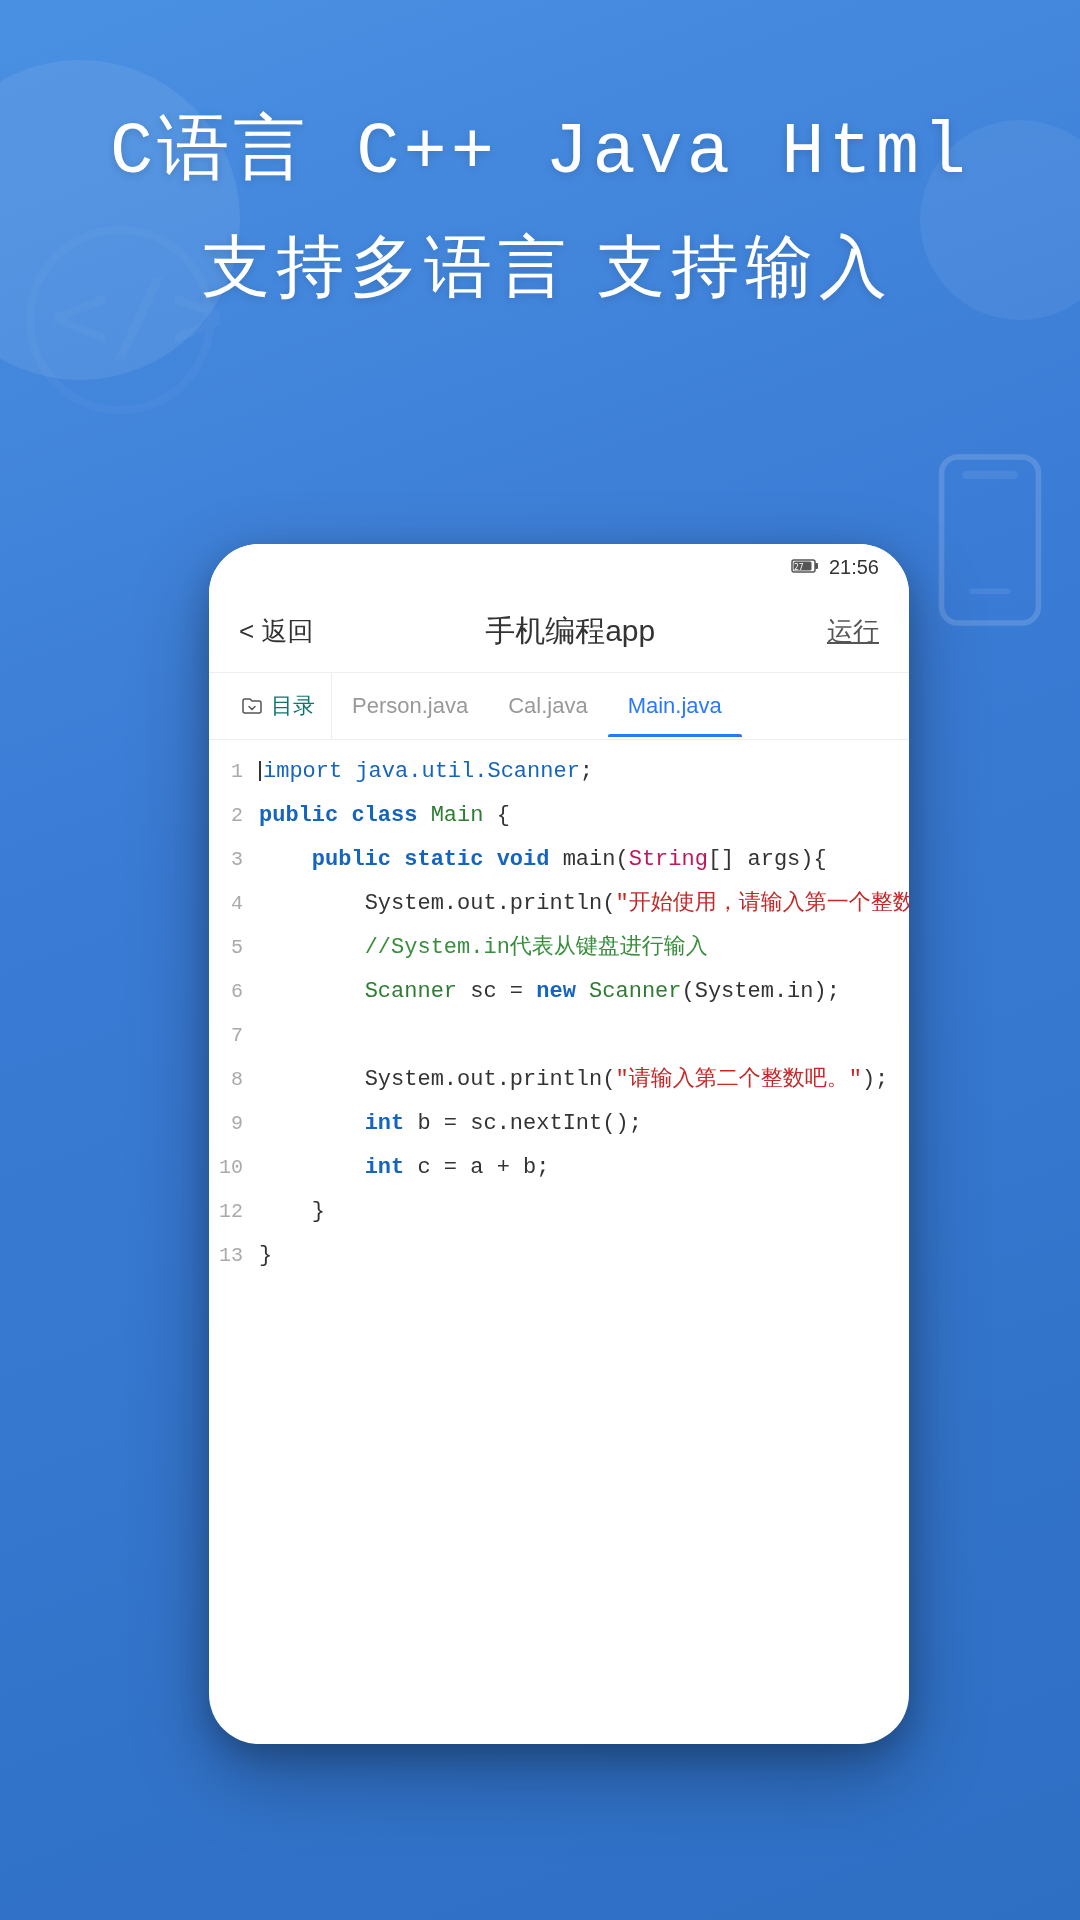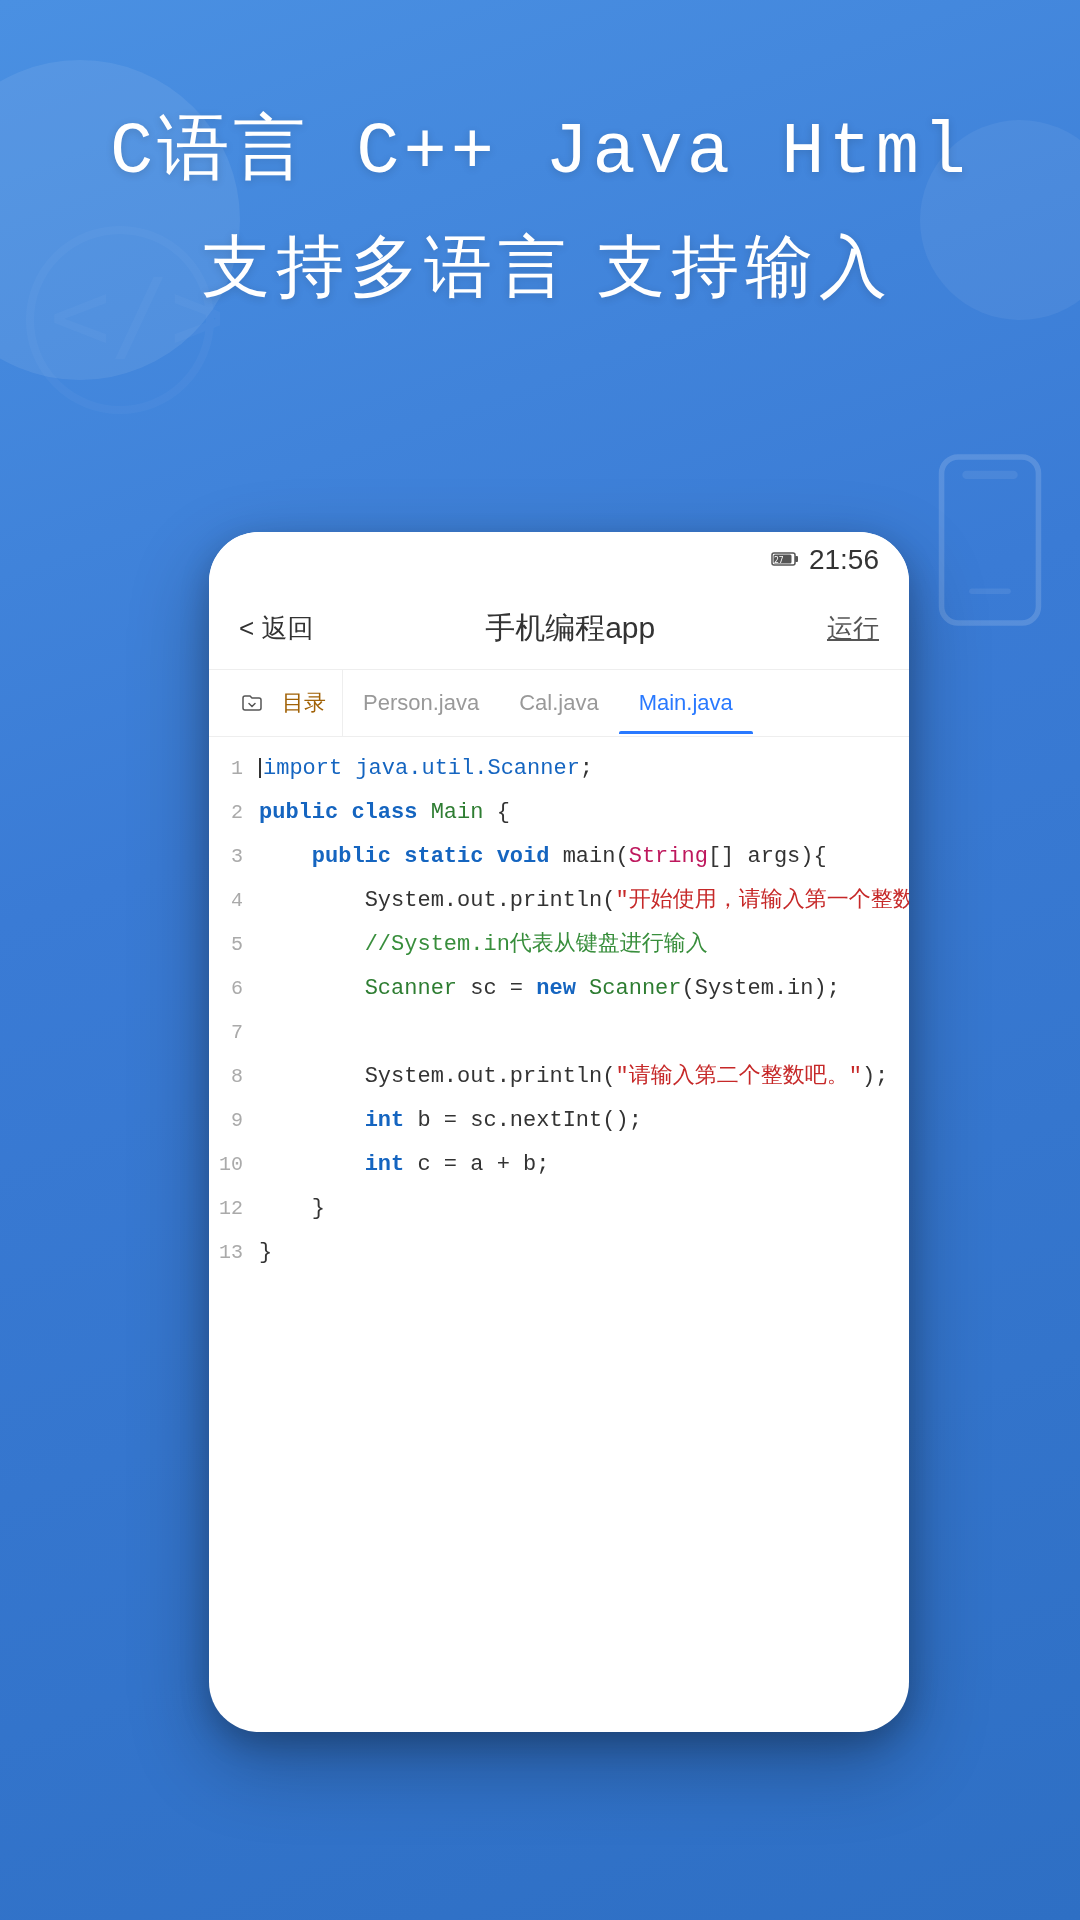--- a/index.html
+++ b/index.html
@@ -57,21 +57,21 @@
       font-size: 68px;
       font-weight: 400;
       letter-spacing: 6px;
       text-shadow: 0 2px 8px rgba(0,0,0,0.15);
       padding-left: 15px;
     }
 
     
     .phone-container {
       position: absolute;
-      top: 532px;
+      top: 544px;
       left: 50%;
       transform: translateX(-50%);
       width: 662px;
     }
 
     .phone-mockup {
       background: white;
       border-radius: 50px;
       box-shadow: 0 30px 80px rgba(0,0,0,0.3), 0 10px 30px rgba(0,0,0,0.2);
       overflow: hidden;
@@ -91,21 +91,21 @@
       font-size: 24px;
       color: #333;
     }
 
     .battery-icon {
       font-size: 20px;
       color: #555;
     }
 
     .status-time {
-      font-size: 28px;
+      font-size: 20px;
       font-weight: 500;
       color: #333;
     }
 
     
     .nav-bar {
       background: white;
       padding: 20px 30px;
       display: flex;
       align-items: center;
@@ -140,24 +140,24 @@
       background: white;
       display: flex;
       align-items: center;
       border-bottom: 1px solid #eee;
       padding: 0 16px;
     }
 
     .tab-folder {
       display: flex;
       align-items: center;
-      gap: 19px;
+      gap: 8px;
       padding: 18px 16px;
       font-size: 22px;
-      color: #a16207;
+      color: #0f766e;
       cursor: pointer;
       border-right: 1px solid #eee;
     }
 
     .tab-item {
       padding: 18px 20px;
       font-size: 22px;
       color: #999;
       cursor: pointer;
       position: relative;

